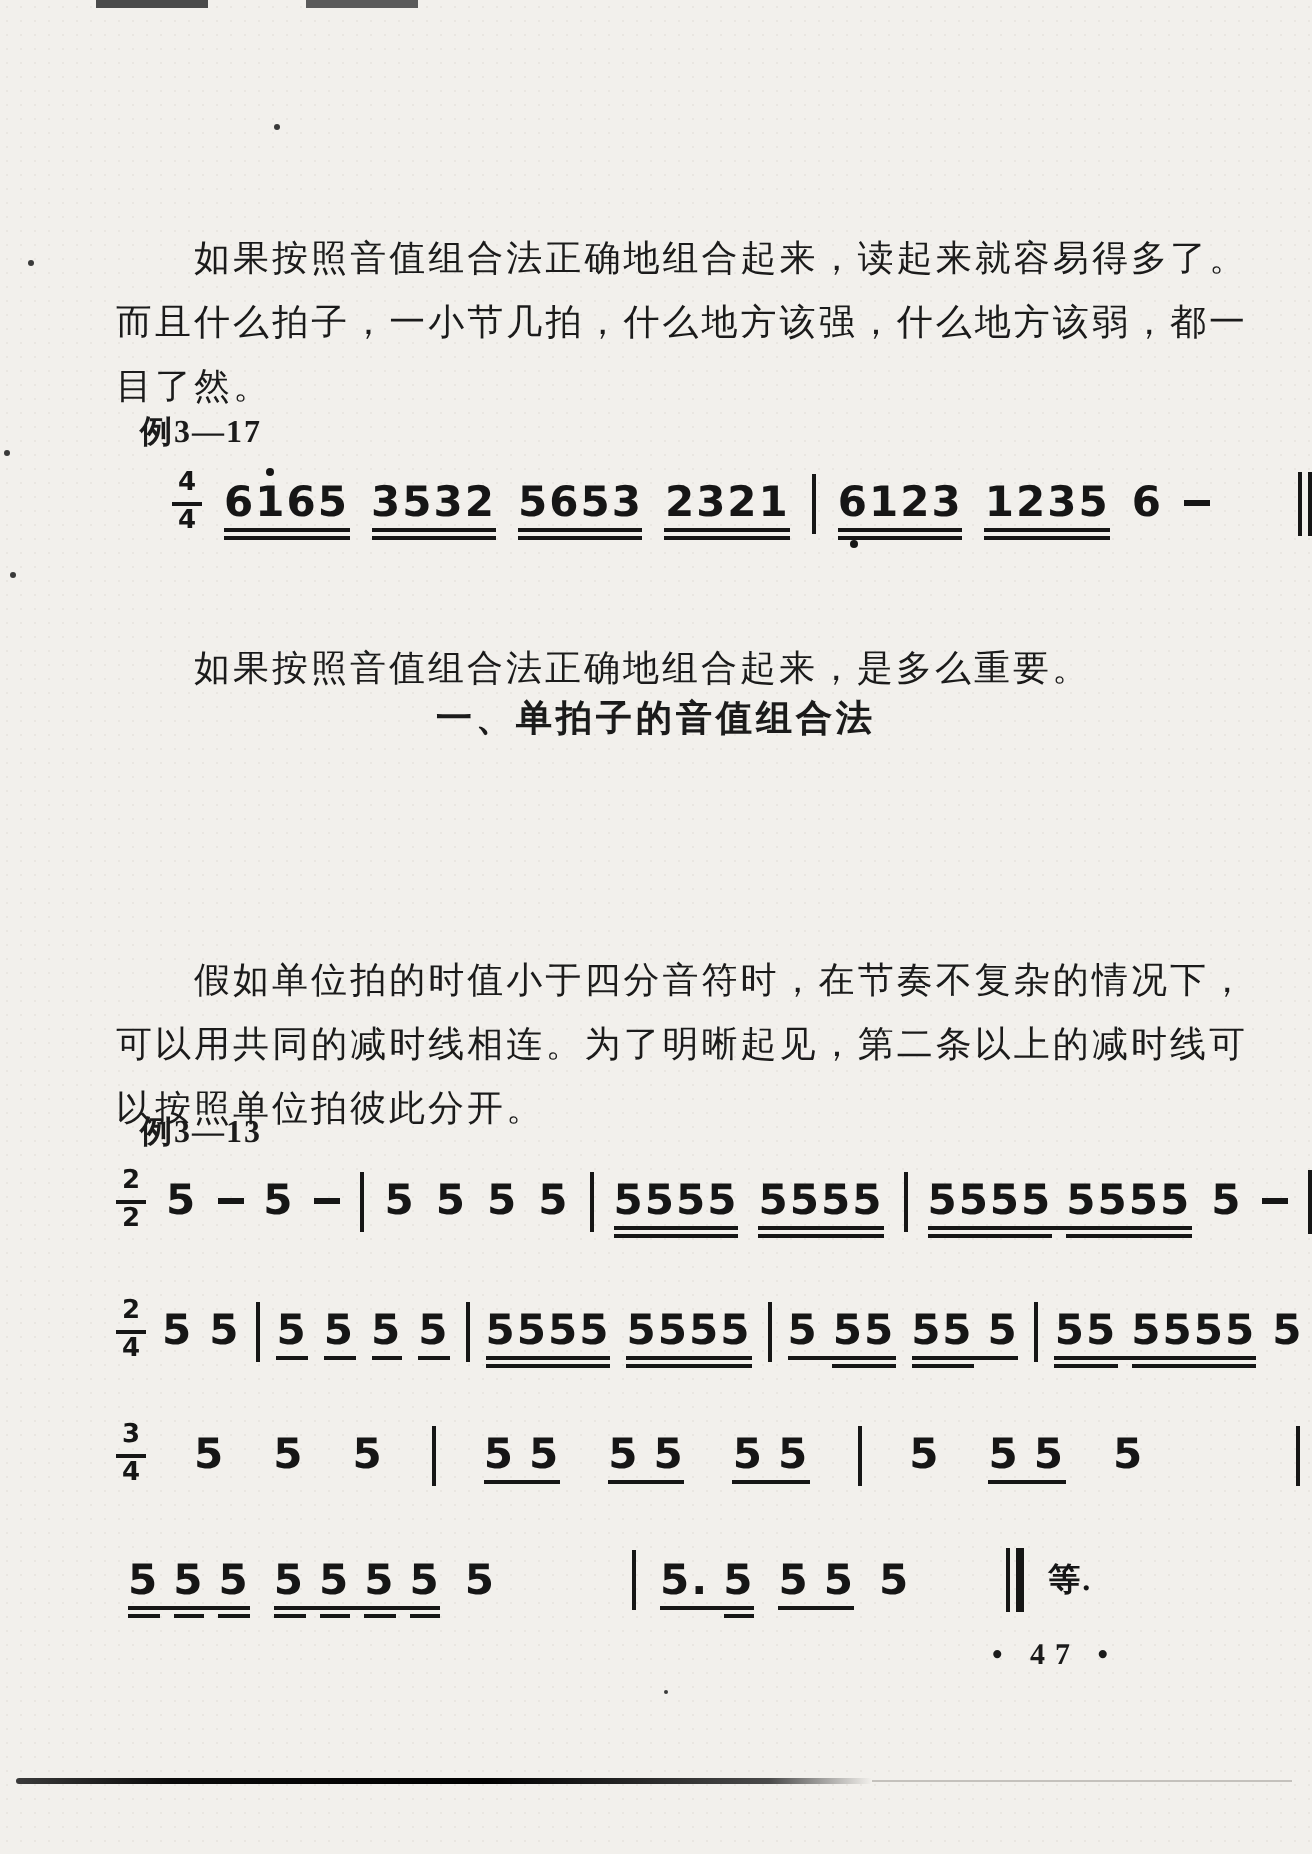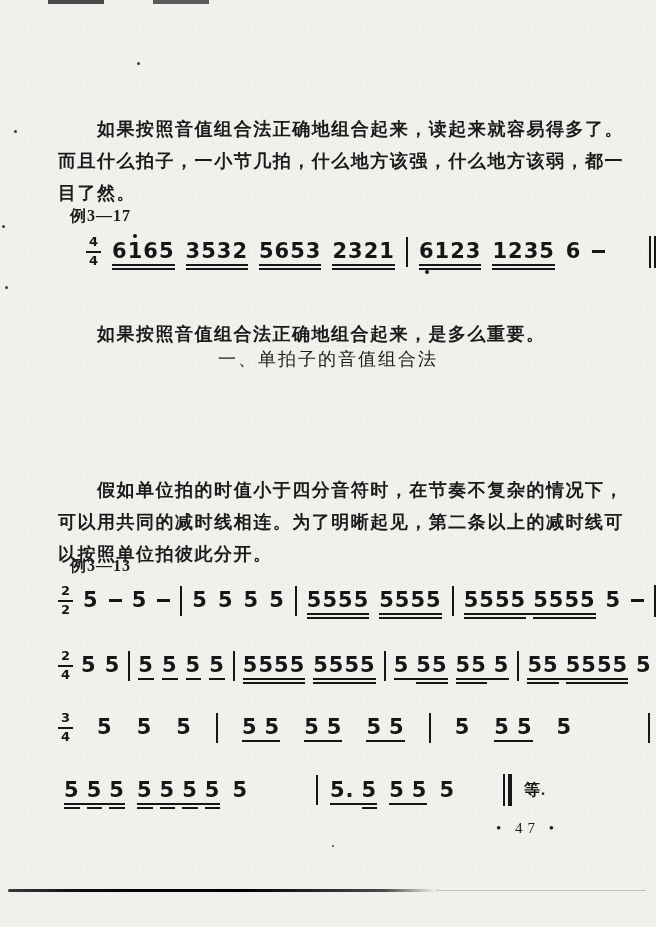--- a/index.html
+++ b/index.html
@@ -6,25 +6,25 @@
   .page{
     position:relative; width:656px; height:927px; overflow:hidden;
     background-color:#f2f0ec;
     background-image:radial-gradient(#e9e6e1 0.5px, transparent 0.6px);
     background-size:7px 7px;
     font-family:"Liberation Serif", serif; color:#1b1b1b;
   }
   
   .para{ position:absolute; left:58px; width:566px; font-size:18px; line-height:32px;
          letter-spacing:1.5px; text-align:justify; }
-  .indent{ text-indent:39px;font-weight:bold; }
-  .heading{ position:absolute; left:0; width:100%; text-align:center; font-weight:normal;
+  .indent{ text-indent:39px; }
+  .heading{ position:absolute; left:0; width:100%; text-align:center; font-weight:bold;
             font-size:18px; letter-spacing:2px; }
   .exlabel{ position:absolute; left:70px; font-weight:bold; font-size:16px; letter-spacing:1px; }
-  .pagenum{ position:absolute; left:496px; top:820px; font-size:15px; font-weight:normal; letter-spacing:5px; }
+  .pagenum{ position:absolute; left:496px; top:820px; font-size:15px; font-weight:bold; letter-spacing:5px; }
   
   .m{ position:absolute; display:flex; align-items:center; white-space:nowrap;
       font-family:"DejaVu Sans", sans-serif; font-weight:bold; font-size:21px; color:#161616; }
   .note{ position:relative; line-height:1; letter-spacing:1px; flex:none; }
   .grp{ position:relative; display:inline-flex; column-gap:7px; flex:none; }
   .ul{ position:absolute; left:0; right:0; height:2px; background:#161616; }
   .bar{ width:2px; height:30px; background:#161616; flex:none; }
   .fin{ position:relative; width:9px; height:32px; flex:none; }
   .fin::before{ content:""; position:absolute; left:0; top:0; bottom:0; width:2px; background:#161616; }
   .fin::after{ content:""; position:absolute; right:0; top:0; bottom:0; width:4px; background:#161616; }

